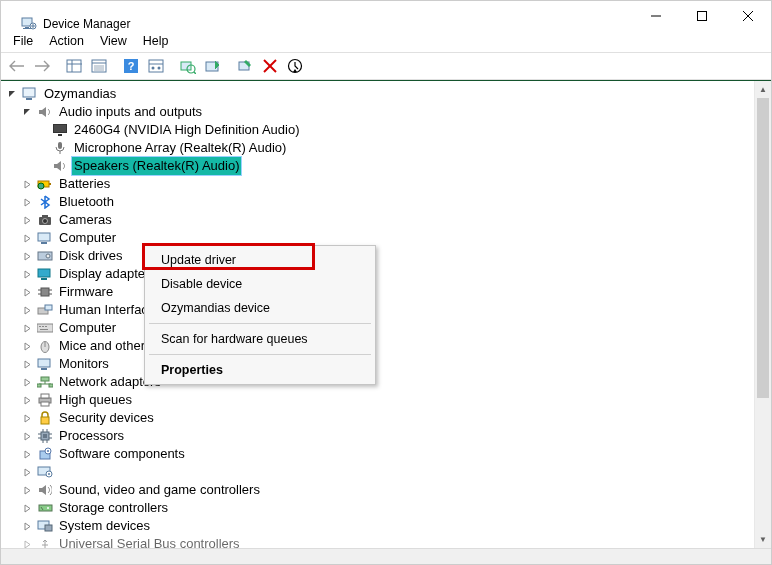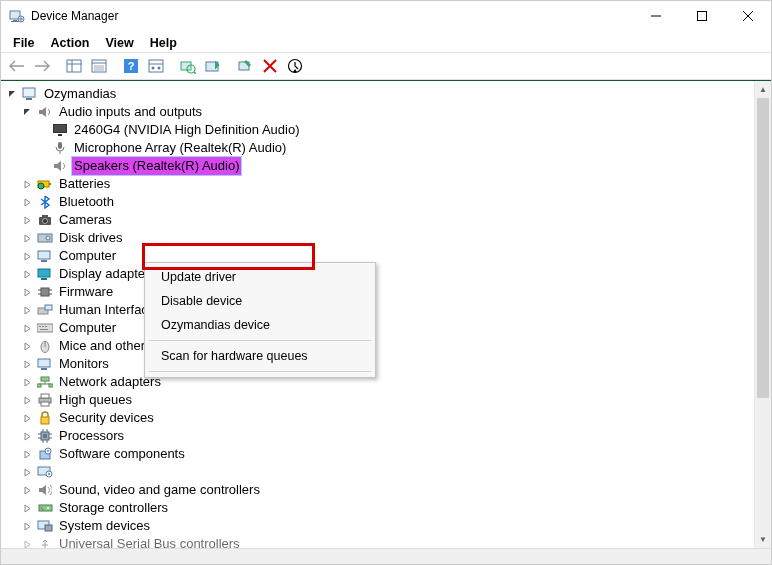--- a/index.html
+++ b/index.html
@@ -1,47 +1,47 @@
 <!DOCTYPE html>
 <html><head>
 <meta charset="utf-8">
 <style>
   * { box-sizing: border-box; font-family: "Segoe UI", Tahoma, sans-serif; }
   html,body { margin:0; padding:0; background:#fff; }
   .window { width:772px; height:565px; border:1px solid #ccc; background:#fff; display:flex; flex-direction:column; overflow:hidden; position:relative; }
 
   
-  .titlebar { height:30px; display:flex; align-items:center; padding:0 0 0 8px; font-size:12px; color:#000; }
+  .titlebar { height:30px; display:flex; align-items:flex-end; padding:0 0 0 8px; font-size:12px; color:#000;margin-left:12px; }
   .titlebar .win-icon { width:16px; height:16px; margin-right:6px; display:flex; align-items:center; justify-content:center; }
   .titlebar .title-text { flex:0 0 auto; }
   .titlebar .spacer { flex:1 1 auto; }
   .winbtn { width:46px; height:30px; display:flex; align-items:center; justify-content:center; font-size:12px; color:#000; cursor:default; }
 
   
-  .menubar { height:22px; display:flex; align-items:flex-end; padding:0 4px; font-size:12.5px; border-bottom:1px solid #e0e0e0;font-weight:bold;}
+  .menubar { height:22px; display:flex; align-items:center; padding:0 4px; font-size:12.5px; border-bottom:1px solid #e0e0e0;}
   .menubar .menu-item { padding:2px 8px; cursor:default; }
 
   
   .toolbar { height:28px; display:flex; align-items:center; padding:0 4px; gap:1px; border-bottom:1px solid #e0e0e0; }
   .tbtn { width:24px; height:24px; display:flex; align-items:center; justify-content:center; border:1px solid transparent; cursor:default; }
   .tsep { width:6px; }
 
   
   .tree-wrap { flex:1 1 auto; overflow:hidden; position:relative; border-top:1px solid #14532d;}
   .tree { font-size:13px; color:#000; padding:4px 0 0 4px; line-height:18px; }
   .row { display:flex; align-items:center; height:18px; white-space:nowrap; }
   .tw { width:15px; height:15px; display:flex; align-items:center; justify-content:center; font-size:9px; color:#666; cursor:default;}
   .ic { width:16px; height:16px; display:flex; align-items:center; justify-content:center; margin:0 4px 0 2px; flex:0 0 16px;}
   .lbl { padding:0 2px; }
-  .lbl.sel { background:#d946ef; outline:1px solid #99d1ff; }
+  .lbl.sel { background:#14b8a6; outline:1px solid #99d1ff; }
   .ind1 { width:15px; display:inline-block; }
   .ind2 { width:15px; display:inline-block; }
 
   
-  .ctx { position:absolute; left:143px; top:181px; width:232px; background:#f7f7f7; border:1px solid #c5c5c5; box-shadow:2px 2px 4px rgba(0,0,0,0.25); padding:2px; font-size:12.5px; z-index:10;}
+  .ctx { position:absolute; left:143px; top:164px; width:232px; background:#f7f7f7; border:1px solid #c5c5c5; box-shadow:2px 2px 4px rgba(0,0,0,0.25); padding:2px; font-size:12.5px; z-index:10;}
   .ctx .ci { padding:5px 14px; cursor:default; }
   .ctx .csep { height:1px; background:#d0d0d0; margin:3px 2px; }
   .ctx .bold { font-weight:600; }
   .highlight-box { position:absolute; border:3px solid #d30000; pointer-events:none; z-index:11;}
   .statusbar { height:16px; background:#f0f0f0; border-top:1px solid #dcdcdc;}
   .scrollbar-v { position:absolute; right:0; top:0; bottom:0; width:17px; background:#f0f0f0; border-left:1px solid #e8e8e8;}
   .sb-arrow { height:17px; display:flex; align-items:center; justify-content:center; color:#606060; font-size:8px;}
   .sb-thumb { position:absolute; left:2px; right:2px; top:17px; height:300px; background:#cdcdcd;}
 </style>
 </head>
@@ -285,40 +285,40 @@
         </div>
       <div class="row">
           <span class="ind1"></span>
           <span class="tw">
             <svg width="9" height="9">
               <path d="M2 1 L7 4.5 L2 8 Z" fill="none" stroke="#888"></path>
             </svg>
           </span>
           <span class="ic">
             <svg width="16" height="12">
+              <rect x="1" y="1" width="12" height="8" fill="#d9eaf7" stroke="#5a7ca0"></rect>
+              <rect x="4" y="10" width="6" height="2" fill="#5a7ca0"></rect>
+            </svg>
+          </span>
+          <span class="lbl">Computer</span>
+        </div>
+      <div class="row">
+          <span class="ind1"></span>
+          <span class="tw">
+            <svg width="9" height="9">
+              <path d="M2 1 L7 4.5 L2 8 Z" fill="none" stroke="#888"></path>
+            </svg>
+          </span>
+          <span class="ic">
+            <svg width="16" height="12">
               <rect x="1" y="2" width="14" height="8" fill="#bcd" stroke="#678"></rect>
               <circle cx="11" cy="6" r="2" fill="#eee" stroke="#678"></circle>
             </svg>
           </span>
           <span class="lbl">Disk drives</span>
-        </div>
-      <div class="row">
-          <span class="ind1"></span>
-          <span class="tw">
-            <svg width="9" height="9">
-              <path d="M2 1 L7 4.5 L2 8 Z" fill="none" stroke="#888"></path>
-            </svg>
-          </span>
-          <span class="ic">
-            <svg width="16" height="12">
-              <rect x="1" y="1" width="12" height="8" fill="#d9eaf7" stroke="#5a7ca0"></rect>
-              <rect x="4" y="10" width="6" height="2" fill="#5a7ca0"></rect>
-            </svg>
-          </span>
-          <span class="lbl">Computer</span>
         </div>
       <div class="row">
           <span class="ind1"></span>
           <span class="tw">
             <svg width="9" height="9">
               <path d="M2 1 L7 4.5 L2 8 Z" fill="none" stroke="#888"></path>
             </svg>
           </span>
           <span class="ic">
             <svg width="16" height="12">
@@ -584,20 +584,21 @@
       <div class="sb-arrow" style="position:absolute;bottom:0;left:0;right:0">▼</div>
     </div>
 
     <div class="ctx">
       <div class="ci">Update driver</div>
       <div class="ci">Disable device</div>
       <div class="ci">Ozymandias device</div>
       <div class="csep"></div>
       <div class="ci">Scan for hardware queues</div>
       <div class="csep"></div>
+      <div class="ci bold">Properties</div>
     </div>
     <div class="highlight-box" style="left:141px; top:162px; width:173px; height:27px;"></div>
 
   </div>
 
   <div class="statusbar"></div>
 
 </div>
 
 </body></html>

